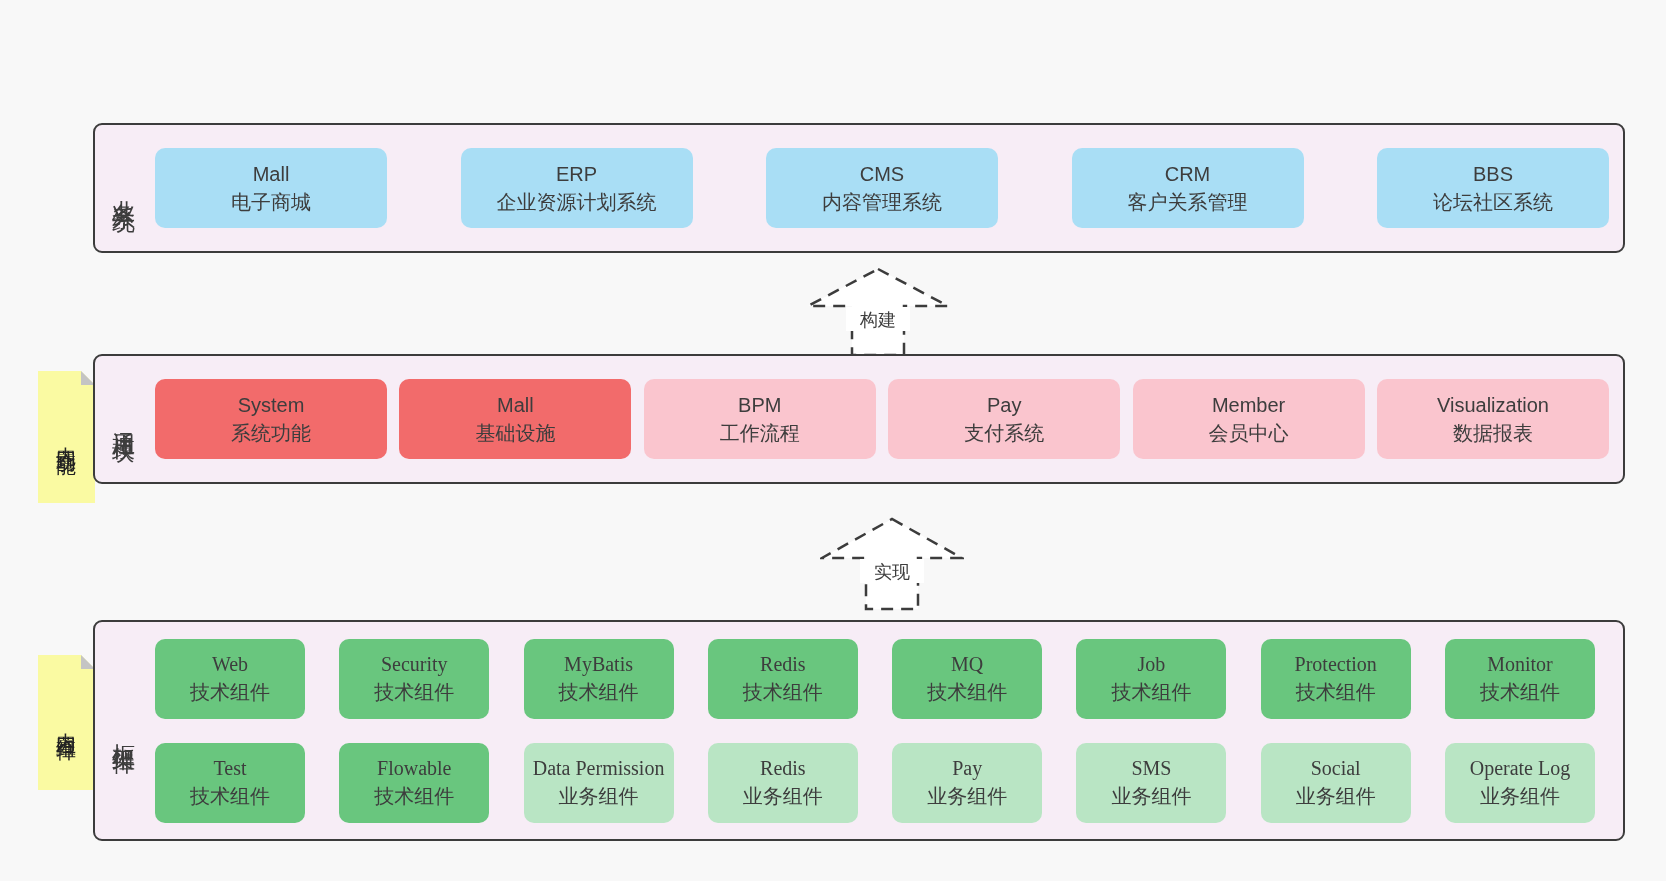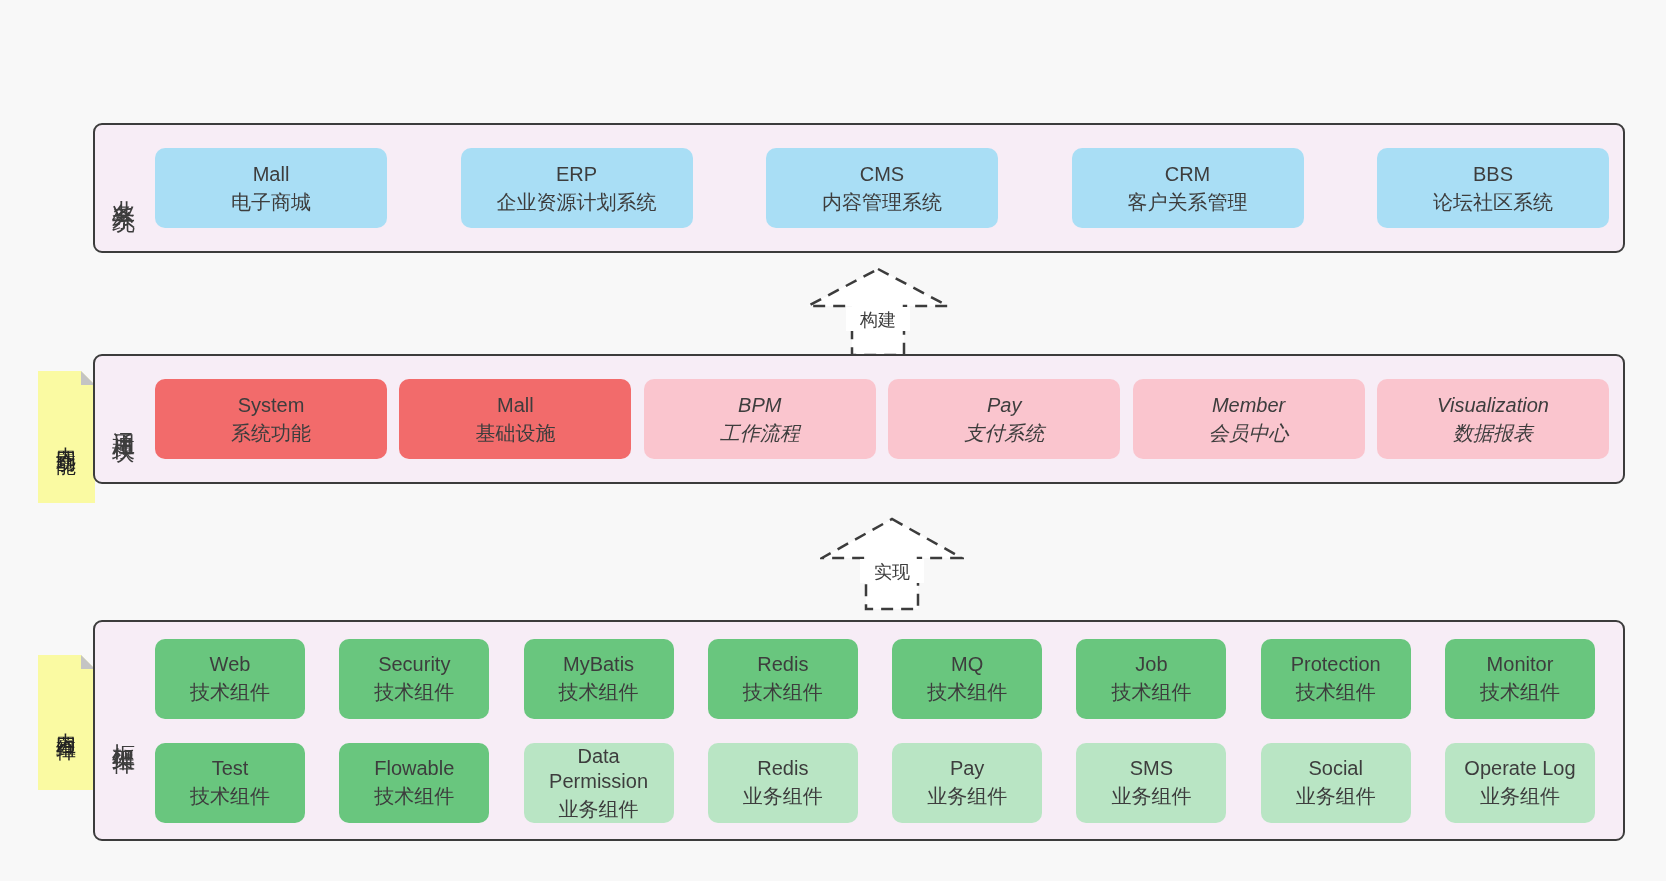--- a/index.html
+++ b/index.html
@@ -47,20 +47,21 @@
     margin-left: 20px;
     display: flex;
     justify-content: space-between;
     align-items: center;
   }
   .band-components .boxes-area {
     flex-direction: column;
     align-items: stretch;
     gap: 24px;
     margin-right: 14px;
+    font-family: Liberation Serif, serif;
   }
   .boxes-row {
     display: flex;
     justify-content: space-between;
     align-items: center;
   }
   
   .box {
     height: 80px;
     border-radius: 10px;
@@ -71,21 +72,21 @@
     text-align: center;
     line-height: 1.25;
     padding: 2px 6px;
   }
   .box .en { font-size: 20px; }
   .box .zh { font-size: 20px; margin-top: 3px; }
   .box-wide   { width: 232px; }
   .box-narrow { width: 150px; }
   .blue       { background: var(--blue, #a9def5); }
   .red        { background: var(--red, #f26b6b); }
-  .pink       { background: var(--pink, #fac5ce); font-style: italic; }
+  .pink       { background: var(--pink, #fac5ce); }
   .green      { background: var(--green, #69c67e); }
   .lightgreen { background: var(--lightgreen, #b9e5c4); }
   
   .arrow { position: absolute; z-index: 1; }
   .arrow-1 { left: 806px; top: 266px; }
   .arrow-2 { left: 820px; top: 516px; }
   .arrow text { font-family: "Liberation Sans", sans-serif; }
   
   .sticky { position: absolute; width: 57px; z-index: 1; }
   .sticky-1 { left: 38px; top: 371px; height: 132px; }

